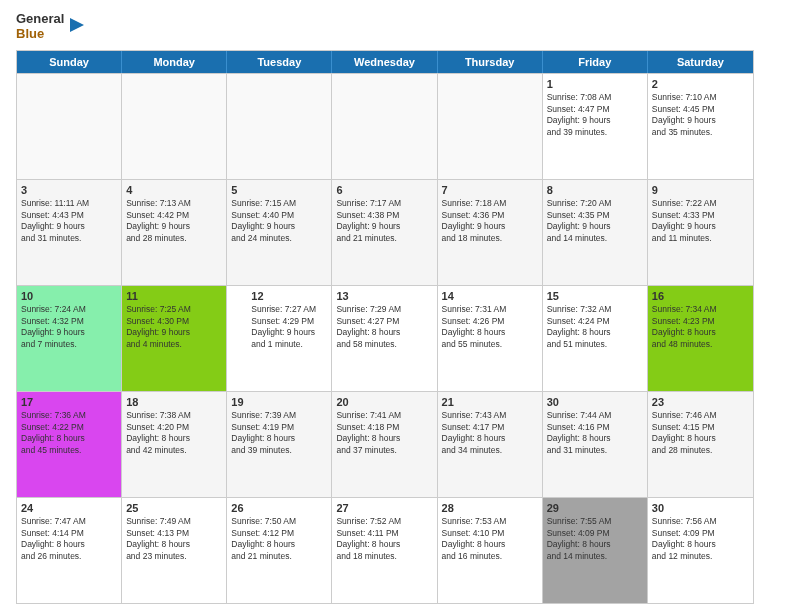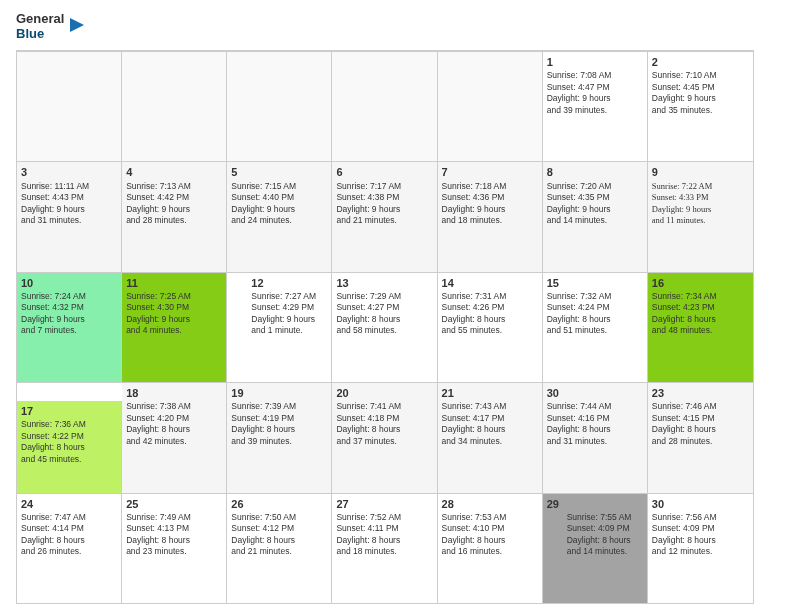--- a/index.html
+++ b/index.html
@@ -97,33 +97,42 @@
     }
   </style>
 </head>
 <body>
 
 <div class="page">
   <div class="header">
     <div class="logo">
     <div style="font-size:13px;font-weight:bold;line-height:1.15;font-family:Arial;">
       <span style="color:#333;">General</span><br>
-      <span style="color:#0c4a6e;text-align:right;">Blue</span>
+      <span style="color:#a16207;text-align:right;">Blue</span>
     </div>
     <svg width="22" height="22" viewBox="0 0 22 22" style="margin-left:2px;margin-top:-4px;">
       <polygon points="4,4 18,11 4,18" fill="#1a6faf"></polygon>
     </svg>
   </div>
     <div class="title-block">
       <div class="main-title"></div>
       <div class="subtitle"></div>
     </div>
   </div>
 
   <div class="calendar">
+    <div class="cal-header-row">
+    <div class="cal-header-cell">Sunday</div>
+        <div class="cal-header-cell">Monday</div>
+        <div class="cal-header-cell">Tuesday</div>
+        <div class="cal-header-cell">Wednesday</div>
+        <div class="cal-header-cell">Thursday</div>
+        <div class="cal-header-cell">Friday</div>
+        <div class="cal-header-cell">Saturday</div>
+      </div>
     <div class="cal-body">
     <div class="cal-week">
           <div class="cal-cell empty" style="background: rgb(249, 249, 249);"></div>
           <div class="cal-cell empty" style="background: rgb(249, 249, 249);"></div>
           <div class="cal-cell empty" style="background: rgb(249, 249, 249);"></div>
           <div class="cal-cell empty" style="background: rgb(249, 249, 249);"></div>
           <div class="cal-cell empty" style="background: rgb(249, 249, 249);"></div>
           <div class="cal-cell shaded" style="background: rgb(255, 255, 255);">
             <span class="day-num">1</span>
             <div class="day-info" style="white-space: pre-line;">Sunrise: 7:08 AM
@@ -177,21 +186,21 @@
           </div>
           <div class="cal-cell" style="background: rgb(245, 245, 245);">
             <span class="day-num">8</span>
             <div class="day-info" style="white-space: pre-line;">Sunrise: 7:20 AM
 Sunset: 4:35 PM
 Daylight: 9 hours
 and 14 minutes.</div>
           </div>
           <div class="cal-cell" style="background: rgb(245, 245, 245);">
             <span class="day-num">9</span>
-            <div class="day-info" style="white-space: pre-line; font-family: Liberation Serif, serif;">Sunrise: 7:22 AM
+            <div class="day-info" style="white-space: pre-line;">Sunrise: 7:22 AM
 Sunset: 4:33 PM
 Daylight: 9 hours
 and 11 minutes.</div>
           </div>
         </div>
         <div class="cal-week">
           <div class="cal-cell shaded" style="background: #86efac;">
             <span class="day-num">10</span>
             <div class="day-info" style="white-space: pre-line;">Sunrise: 7:24 AM
 Sunset: 4:32 PM
@@ -235,21 +244,21 @@
           </div>
           <div class="cal-cell shaded" style="background: #84cc16;">
             <span class="day-num">16</span>
             <div class="day-info" style="white-space: pre-line;">Sunrise: 7:34 AM
 Sunset: 4:23 PM
 Daylight: 8 hours
 and 48 minutes.</div>
           </div>
         </div>
         <div class="cal-week">
-          <div class="cal-cell" style="background: #bef264; margin-top: 18px;">
+          <div class="cal-cell" style="background: #d946ef;">
             <span class="day-num">17</span>
             <div class="day-info" style="white-space: pre-line;">Sunrise: 7:36 AM
 Sunset: 4:22 PM
 Daylight: 8 hours
 and 45 minutes.</div>
           </div>
           <div class="cal-cell" style="background: rgb(245, 245, 245);">
             <span class="day-num">18</span>
             <div class="day-info" style="white-space: pre-line;">Sunrise: 7:38 AM
 Sunset: 4:20 PM
@@ -323,21 +332,21 @@
           </div>
           <div class="cal-cell shaded" style="background: rgb(255, 255, 255);">
             <span class="day-num">28</span>
             <div class="day-info" style="white-space: pre-line;">Sunrise: 7:53 AM
 Sunset: 4:10 PM
 Daylight: 8 hours
 and 16 minutes.</div>
           </div>
           <div class="cal-cell shaded" style="background: #a3a3a3;">
             <span class="day-num">29</span>
-            <div class="day-info" style="white-space: pre-line; margin-left: 20px;">Sunrise: 7:55 AM
+            <div class="day-info" style="white-space: pre-line;">Sunrise: 7:55 AM
 Sunset: 4:09 PM
 Daylight: 8 hours
 and 14 minutes.</div>
           </div>
           <div class="cal-cell shaded" style="background: rgb(255, 255, 255);">
             <span class="day-num">30</span>
             <div class="day-info" style="white-space: pre-line;">Sunrise: 7:56 AM
 Sunset: 4:09 PM
 Daylight: 8 hours
 and 12 minutes.</div>

